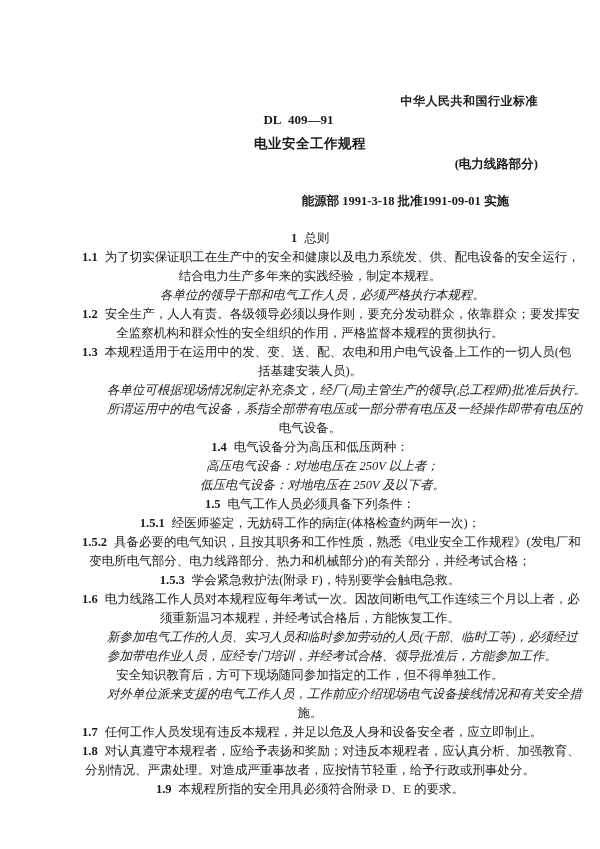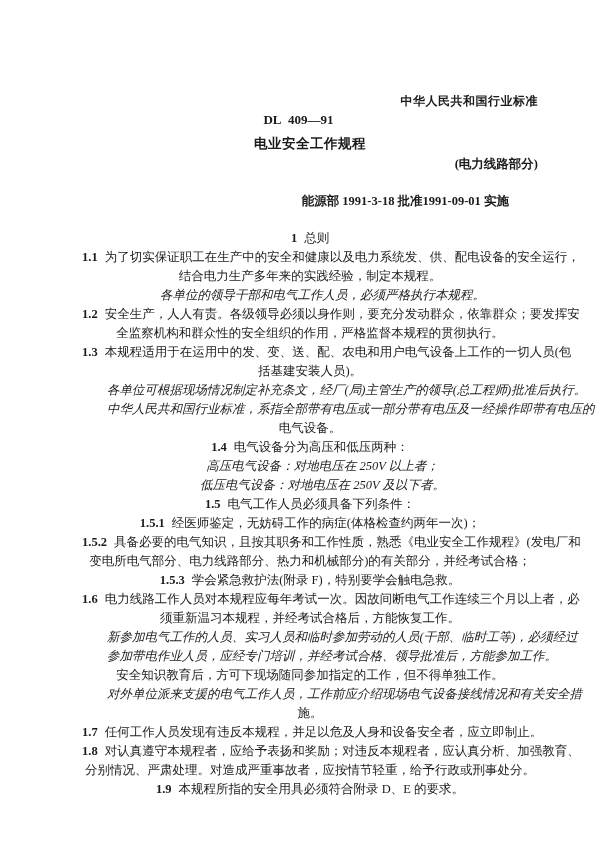--- a/index.html
+++ b/index.html
@@ -92,21 +92,21 @@
   <div class="body-text" id="body-lines">
       <div class="line"><b class="num">1</b><span>总则</span></div>
       <div class="line"><b class="num">1.1</b><span>为了切实保证职工在生产中的安全和健康以及电力系统发、供、配电设备的安全运行，</span></div>
       <div class="line"><span>结合电力生产多年来的实践经验，制定本规程。</span></div>
       <div class="line indent"><span>各单位的领导干部和电气工作人员，必须严格执行本规程。</span></div>
       <div class="line"><b class="num">1.2</b><span>安全生产，人人有责。各级领导必须以身作则，要充分发动群众，依靠群众；要发挥安</span></div>
       <div class="line"><span>全监察机构和群众性的安全组织的作用，严格监督本规程的贯彻执行。</span></div>
       <div class="line"><b class="num">1.3</b><span>本规程适用于在运用中的发、变、送、配、农电和用户电气设备上工作的一切人员(包</span></div>
       <div class="line"><span>括基建安装人员)。</span></div>
       <div class="line indent"><span>各单位可根据现场情况制定补充条文，经厂(局)主管生产的领导(总工程师)批准后执行。</span></div>
-      <div class="line indent"><span>中华人民共和国行业标准，系指全部带有电压或一部分带有电压及一经操作即带有电压的</span></div>
+      <div class="line indent"><span>所谓运用中的电气设备，系指全部带有电压或一部分带有电压及一经操作即带有电压的</span></div>
       <div class="line"><span>电气设备。</span></div>
       <div class="line"><b class="num">1.4</b><span>电气设备分为高压和低压两种：</span></div>
       <div class="line indent"><span>高压电气设备：对地电压在 250V 以上者；</span></div>
       <div class="line indent"><span>低压电气设备：对地电压在 250V 及以下者。</span></div>
       <div class="line"><b class="num">1.5</b><span>电气工作人员必须具备下列条件：</span></div>
       <div class="line"><b class="num">1.5.1</b><span>经医师鉴定，无妨碍工作的病症(体格检查约两年一次)；</span></div>
       <div class="line"><b class="num">1.5.2</b><span>具备必要的电气知识，且按其职务和工作性质，熟悉《电业安全工作规程》(发电厂和</span></div>
       <div class="line"><span>变电所电气部分、电力线路部分、热力和机械部分)的有关部分，并经考试合格；</span></div>
       <div class="line"><b class="num">1.5.3</b><span>学会紧急救护法(附录 F)，特别要学会触电急救。</span></div>
       <div class="line"><b class="num">1.6</b><span>电力线路工作人员对本规程应每年考试一次。因故间断电气工作连续三个月以上者，必</span></div>

